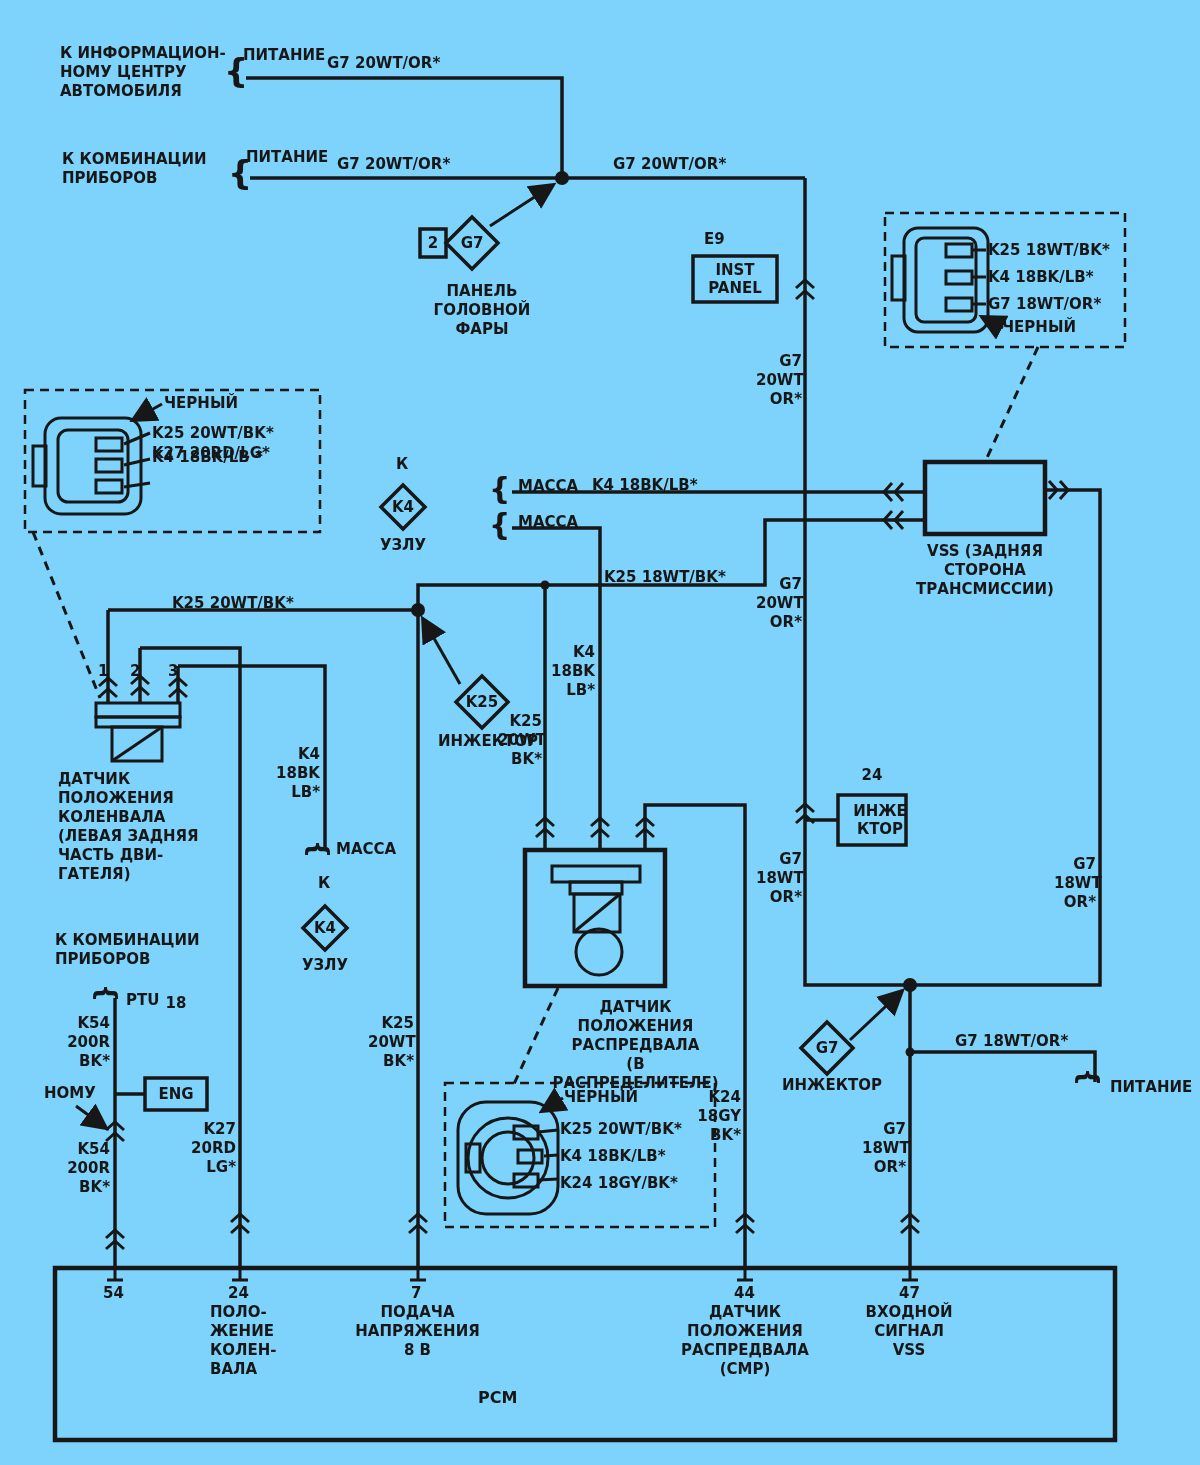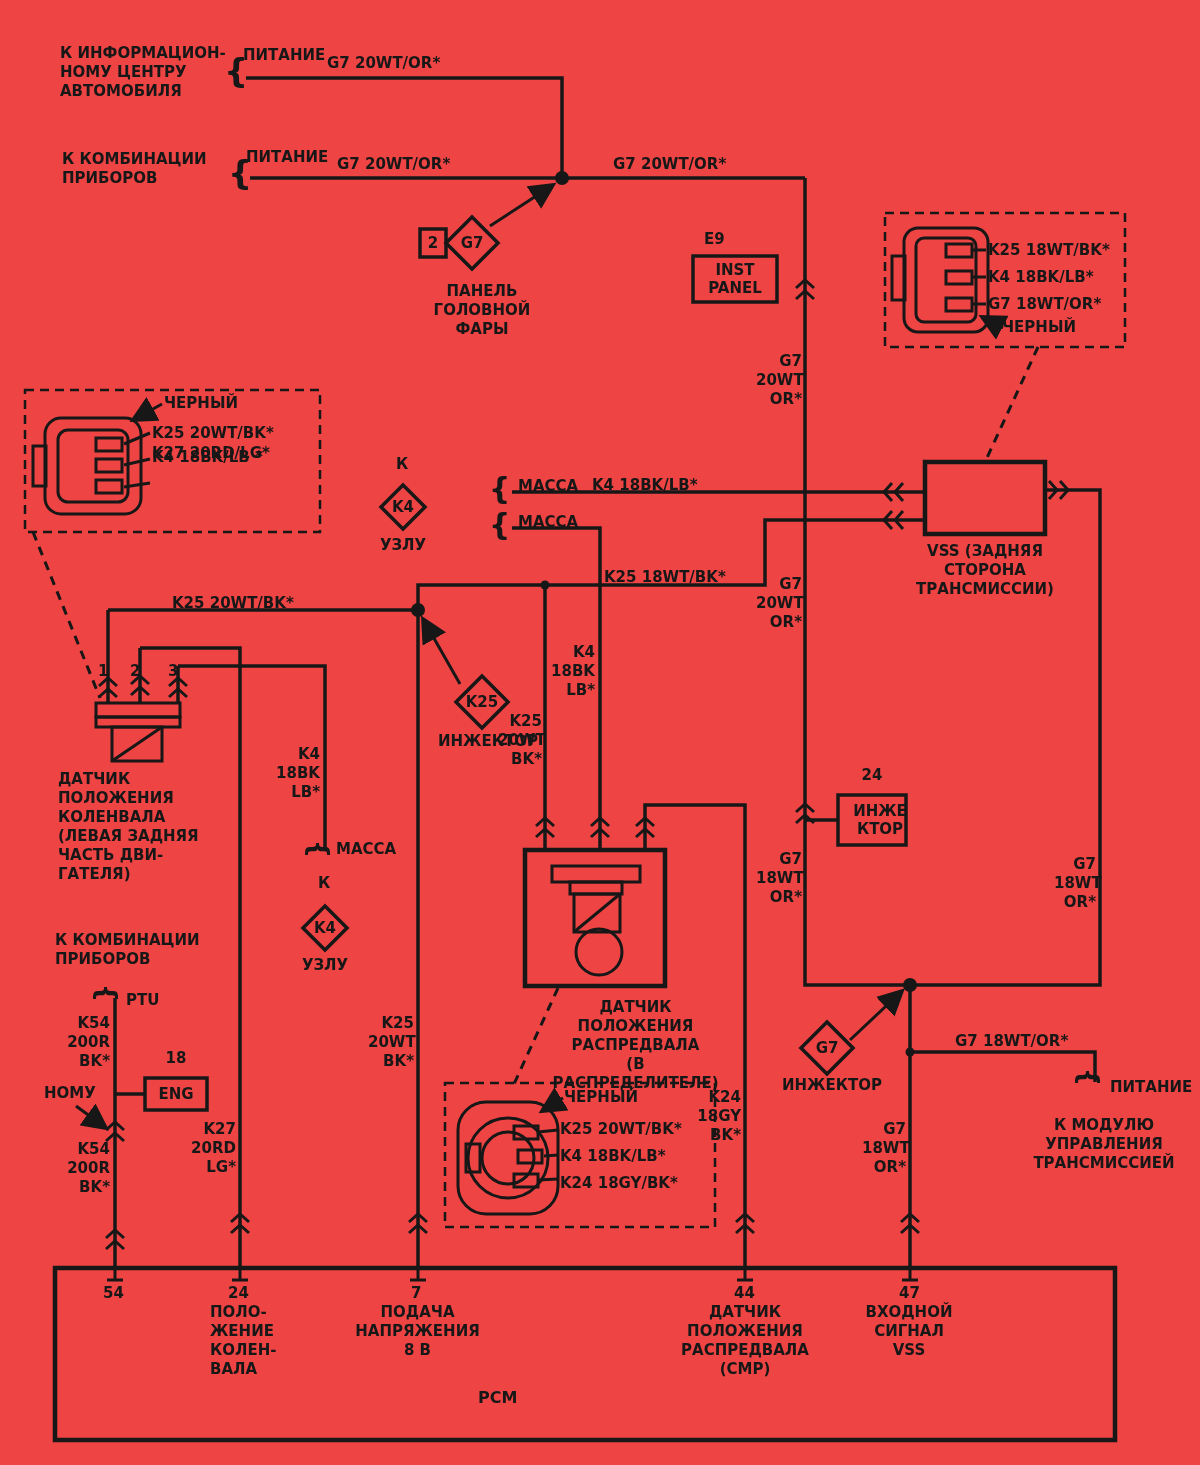--- a/index.html
+++ b/index.html
@@ -1,16 +1,16 @@
 <!DOCTYPE html>
 <html><head>
 <meta charset="utf-8">
 <style>
   html,body{margin:0;padding:0;background:#fff}
-  .canvas{position:relative;width:1200px;height:1465px;background:#ef4444;
+  .canvas{position:relative;width:1200px;height:1465px;background:#7dd3fc;
           font-family:"DejaVu Sans",sans-serif;overflow:hidden}
   .canvas svg{position:absolute;left:0;top:0}
   .lbl{position:absolute;font-weight:bold;font-size:15px;line-height:19px;
        color:#171717;white-space:pre-line;letter-spacing:0}
   .r{text-align:right}
   .c{text-align:center}
   .flexc{display:flex;align-items:center;justify-content:center;text-align:center;line-height:18px}
   .big{font-size:16px}
   .brace{position:absolute;font-weight:bold;font-size:34px;line-height:1;color:#171717}
   .b30{font-size:30px}
@@ -296,36 +296,33 @@
 20RD
 LG*</div>
 
 <div class="lbl" style="left:55px;top:931px">К КОМБИНАЦИИ
 ПРИБОРОВ</div>
 <div class="brace b26 r90" style="left:98px;top:980px">{</div>
 <div class="lbl" style="left:126px;top:991px">PTU</div>
 <div class="lbl r" style="left:64px;top:1014px;width:46px">K54
 200R
 BK*</div>
-<div class="lbl c" style="left:145px;top:1049px;width:62px">18</div>
+<div class="lbl c" style="left:145px;top:994px;width:62px">18</div>
 <div class="lbl flexc" style="left:145px;top:1078px;width:62px;height:32px">ENG</div>
 <div class="lbl" style="left:44px;top:1084px">НОМУ</div>
 <div class="lbl r" style="left:64px;top:1140px;width:46px">K54
 200R
 BK*</div>
 
 <div class="lbl flexc" style="left:801px;top:1033px;width:52px;height:30px">G7</div>
 <div class="lbl" style="left:782px;top:1076px">ИНЖЕКТОР</div>
 
 <div class="lbl" style="left:955px;top:1032px">G7 18WT/OR*</div>
 <div class="brace b26 r90" style="left:1080px;top:1064px">{</div>
 <div class="lbl" style="left:1110px;top:1078px">ПИТАНИЕ</div>
-<div class="lbl c" style="left:1030px;top:1116px;width:148px">К МОДУЛЮ
-УПРАВЛЕНИЯ
-ТРАНСМИССИЕЙ</div>
 
 <div class="lbl" style="left:164px;top:394px">ЧЕРНЫЙ</div>
 <div class="lbl" style="left:152px;top:424px">K25 20WT/BK*</div>
 <div class="lbl" style="left:152px;top:448px">K4 18BK/LB *</div>
 <div class="lbl" style="left:152px;top:444px">K27 20RD/LG*</div>
 
 <div class="lbl" style="left:988px;top:241px">K25 18WT/BK*</div>
 <div class="lbl" style="left:988px;top:268px">K4 18BK/LB*</div>
 <div class="lbl" style="left:988px;top:295px">G7 18WT/OR*</div>
 <div class="lbl" style="left:1002px;top:318px">ЧЕРНЫЙ</div>

